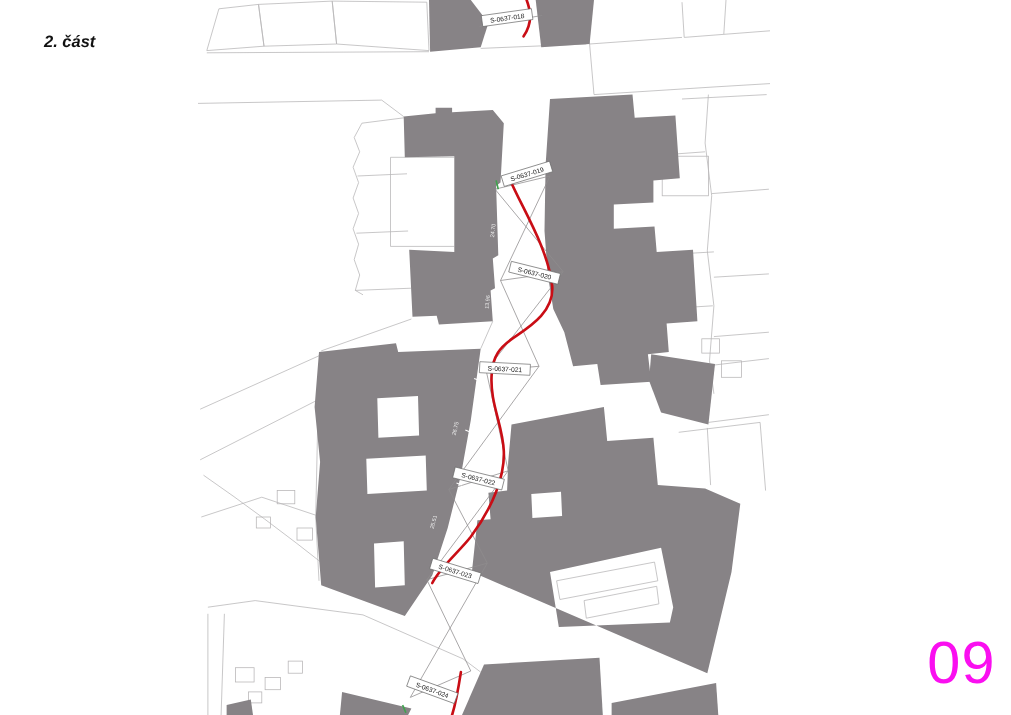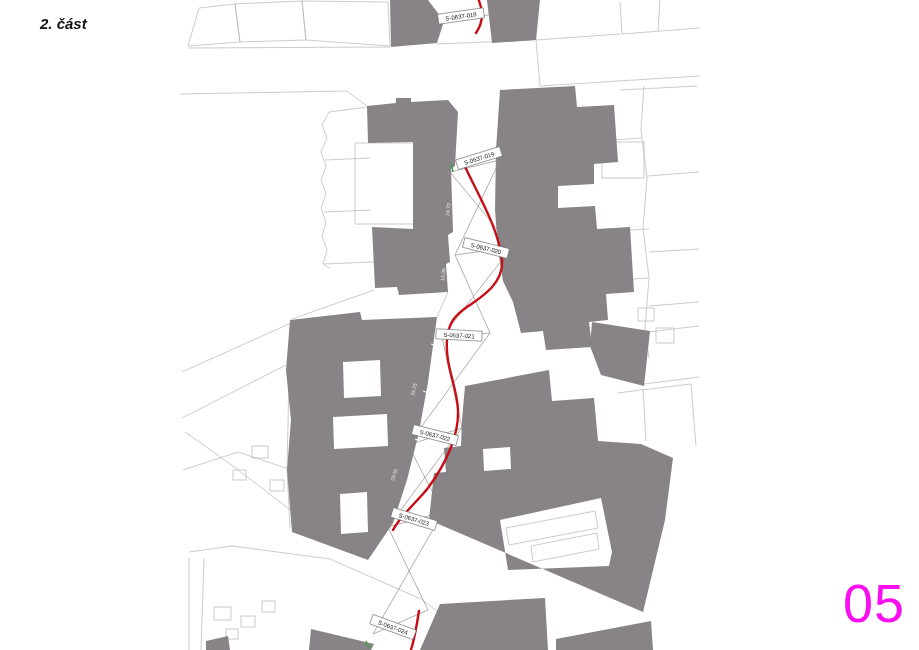--- a/index.html
+++ b/index.html
@@ -8,21 +8,21 @@
   #map-svg{position:absolute;left:0;top:0;}
   .bld{fill:var(--building-fill);stroke:none;fill-rule:evenodd;}
   .parcel{stroke:var(--parcel-line-gray);stroke-width:0.7;fill:none;}
   .sight{stroke:var(--sight-line-gray);stroke-width:0.7;fill:none;}
   .route{stroke:var(--route-red);stroke-width:2.4;fill:none;stroke-linecap:round;}
   .stbox{fill:#ffffff;stroke:#666;stroke-width:0.6;}
   .sttext{font-size:6px;fill:var(--label-text);}
   .dim{font-size:5px;fill:#ececec;}
   .tickw{stroke:#ffffff;stroke-width:1;}
   .tickg{stroke:var(--marker-green);stroke-width:1.5;}
-  .part-label{position:absolute;left:40px;top:15px;font-size:15px;font-weight:bold;
+  .part-label{position:absolute;left:40px;top:30px;font-size:15px;font-weight:bold;
               font-style:italic;color:#111;}
   .sheet-number{position:absolute;left:843px;top:576px;font-size:54px;line-height:1;
                 color:var(--sheet-number-magenta);letter-spacing:1px;}
 </style>
 </head>
 <body>
 
 <div id="stage">
 
   <svg id="map-svg" width="919" height="650" viewBox="0 0 919 650">
@@ -187,14 +187,14 @@
       </g>
       <g transform="translate(393,627) rotate(20)">
         <rect class="stbox" x="-23" y="-5" width="46" height="10"></rect>
         <text class="sttext" text-anchor="middle" dominant-baseline="middle" y="1">S-0637-024</text>
       </g>
     </g>
   </svg>
 
   <div class="part-label">2. část</div>
 
-  <div class="sheet-number">05</div>
+  <div class="sheet-number">09</div>
 </div>
 
 </body></html>

